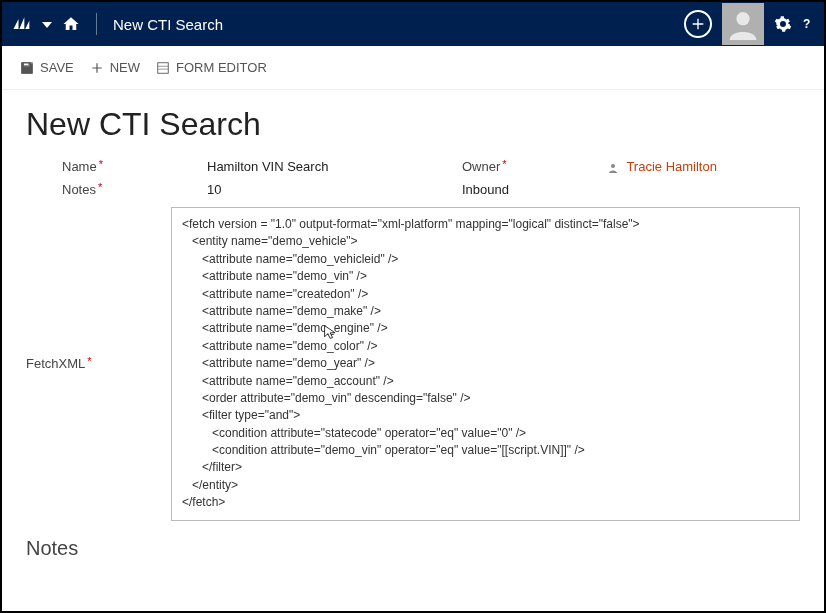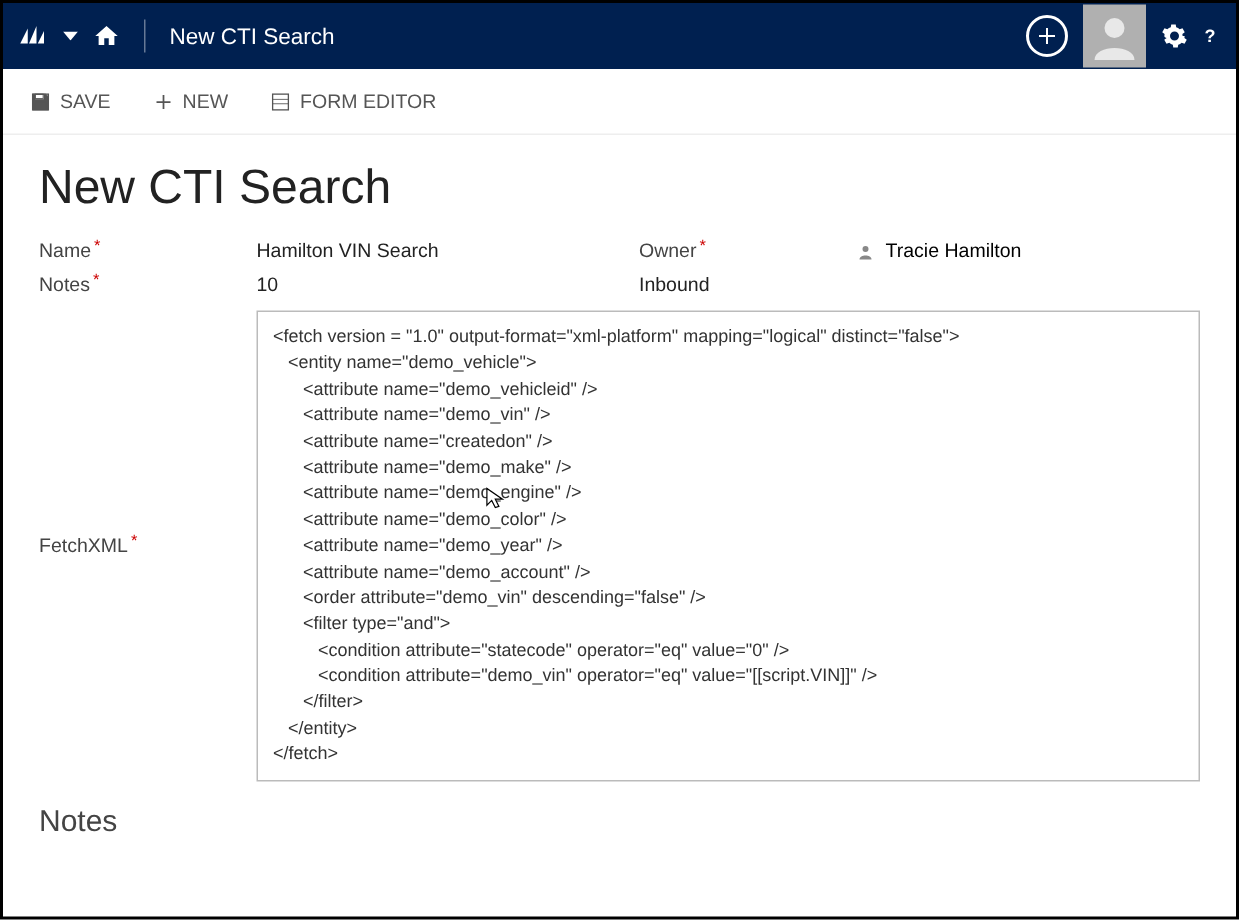--- a/index.html
+++ b/index.html
@@ -8,35 +8,35 @@
 .topbar-left { display: flex; align-items: center; gap: 6px; }
 .logo { width: 22px; height: 22px; display: flex; align-items: center; justify-content: center; }
 .chev { font-size: 10px; padding: 0 4px; }
 .home { width: 18px; height: 18px; }
 .vdiv { width: 1px; height: 22px; background: rgba(255,255,255,0.4); margin: 0 10px; }
 .breadcrumb { font-size: 15px; font-weight: 400; }
 .topbar-right { margin-left: auto; display: flex; align-items: center; gap: 6px; }
 .add-circle { width: 28px; height: 28px; border: 2px solid #fff; border-radius: 50%; display: flex; align-items: center; justify-content: center; font-size: 20px; font-weight: 300; cursor: pointer; }
 .avatar { width: 42px; height: 42px; background: #b0b0b0; display: flex; align-items: center; justify-content: center; margin: 0 4px; }
 .gear, .help { width: 18px; height: 18px; cursor: pointer; display:flex; align-items:center; justify-content:center; font-size:16px;}
-.toolbar { height: 44px; display: flex; align-items: center; padding: 0 18px; gap: 28px; border-bottom: 1px solid #eee; }
+.toolbar { height: 44px; display: flex; align-items: center; padding: 0 18px; gap: 16px; border-bottom: 1px solid #eee; }
 .toolbar-btn { display: flex; align-items: center; gap: 6px; color: #555; font-size: 13px; cursor: pointer; }
 .toolbar-btn .ico { width: 14px; height: 14px; display:flex; align-items:center; justify-content:center;}
 .content { padding: 14px 24px 10px 24px; }
 .ent-line { font-size: 12px; color: #666; letter-spacing: 0.3px; }
 .title { font-size: 32px; font-weight: 300; color: #222; margin-top: 2px; }
 .section-h { font-size: 20px; font-weight: 300; color: #444; margin-top: 28px; border-bottom: 1px solid #ccc; padding-bottom: 4px; }
 .cursor { position: absolute; left: 323px; top: 324px; width:16px; height:16px; }
 .fields { margin-top: 12px; }
-.row { display: flex; }
+.row { display: flex; margin-left: 36px; }
 .cell { display: flex; align-items: flex-start; padding: 4px 0; }
 .lbl { width: 145px; color: #444; font-size: 13px; display: flex; align-items: center; gap: 2px; }
 .req { color: #c00; font-size: 11px; position: relative; top: -3px; }
 .val { color: #222; }
-.owner-link { color: #000000; cursor: pointer; }
+.owner-link { color: #c2410c; cursor: pointer; }
 .person-icon { width: 12px; height: 12px; display: inline-flex; margin-right: 4px; vertical-align: middle; }
 .col-left { width: 400px; }
 .col-right { flex: 1; }
 .fetch-row { display: flex; margin-top: 6px; }
 .fetch-box { flex: 1; border: 1px solid #bbb; padding: 8px 10px; font-size: 12px; line-height: 1.45; font-family: "Segoe UI", Arial, sans-serif; white-space: pre; overflow: hidden; }
 .notes-h { font-size: 20px; font-weight: 300; color: #444; margin-top: 16px; }
 </style>
 </head>
 <body>
 

